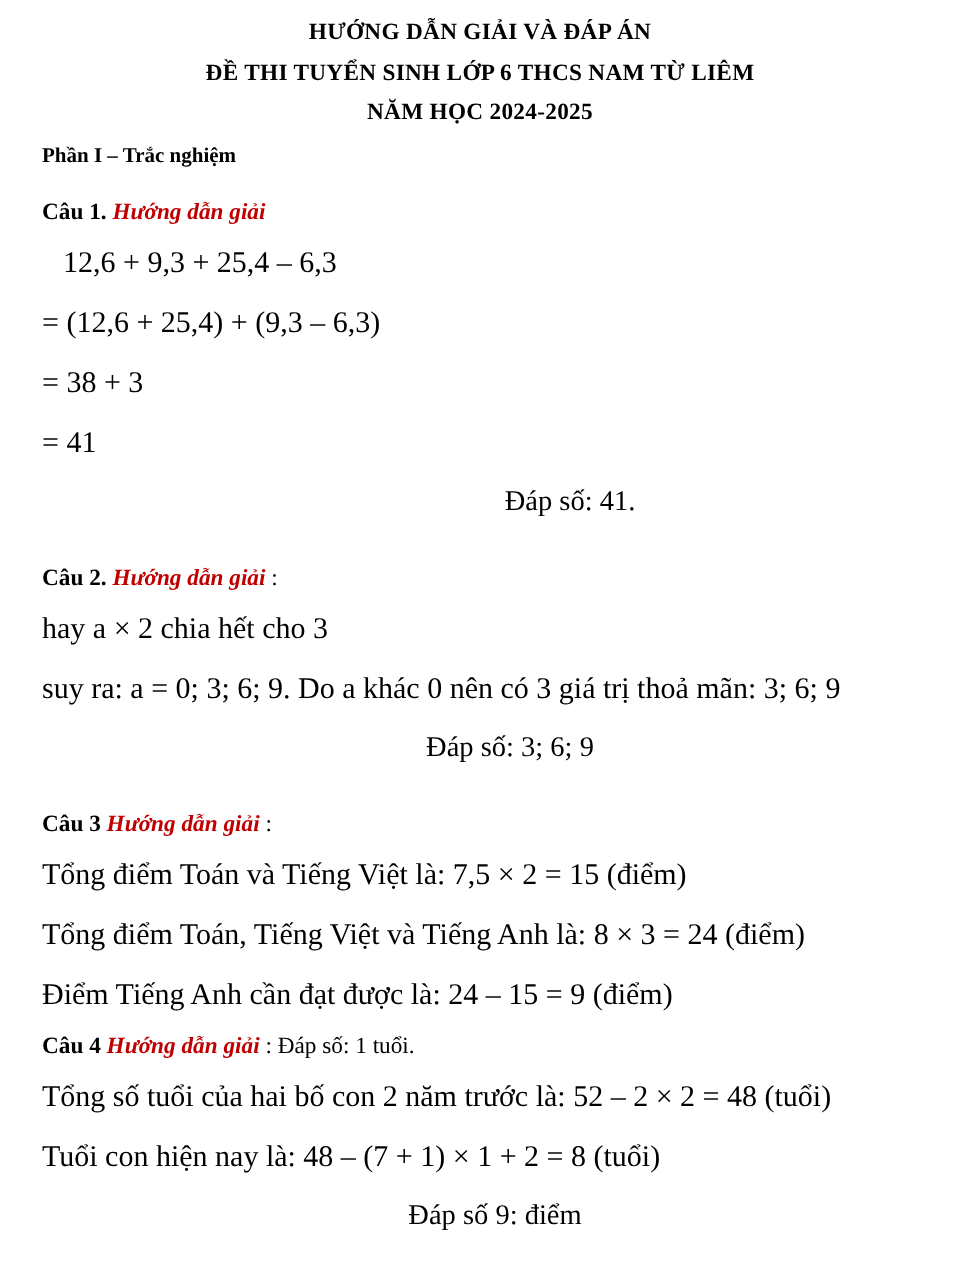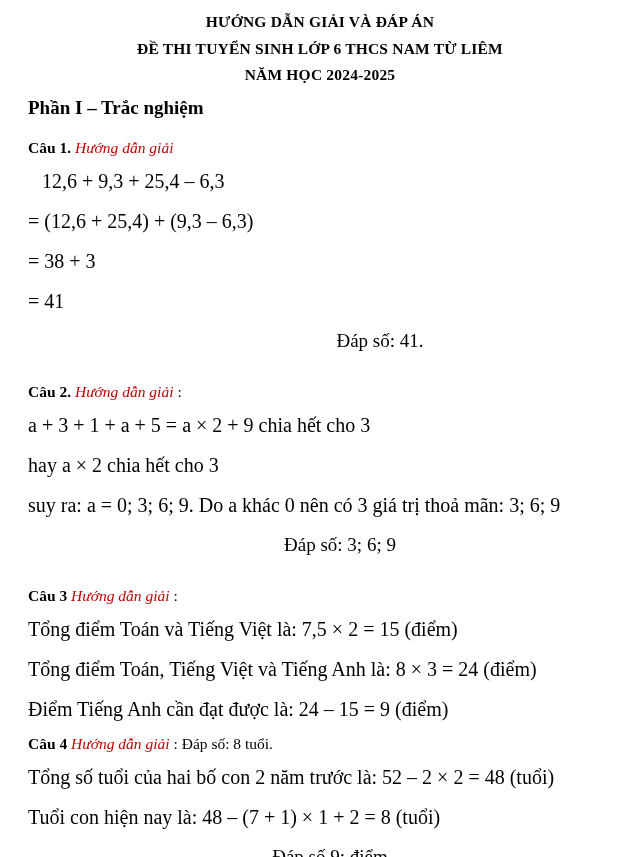--- a/index.html
+++ b/index.html
@@ -29,37 +29,37 @@
     font-size: 15.5px;
     letter-spacing: 0.2px;
     line-height: 1.0;
     margin: 0 0 11px 0;
   }
   .title-line.t1 { margin-top: 4px; }
   .title-line.t3 { margin-bottom: 14px; }
 
   .section-head {
     font-weight: bold;
-    font-size: 19px;
+    font-size: 14px;
     margin: 0 0 20px 0;
     padding-left: 2px;
   }
 
   .q-head {
     font-size: 15.5px;
     margin: 0 0 13px 0;
     padding-left: 2px;
   }
   .q-head .q-label {
     font-weight: bold;
   }
   .q-head .q-guide {
     color: #c00000;
     font-style: italic;
-    font-weight: normal;
+    font-weight: bold;
   }
   .q-head .q-rest {
     font-style: normal;
   }
 
   .line {
     font-size: 20px;
     margin: 0 0 17px 0;
     padding-left: 2px;
     white-space: pre;
@@ -117,40 +117,39 @@
   <div class="answer-line">Đáp số: 41.</div>
 
   <div class="gap-lg"></div>
 
   <div class="q-head">
     <span class="q-label">Câu 2.</span>
     <span> </span>
     <span class="q-guide">Hướng dẫn giải</span>
     <span class="q-rest">:</span>
   </div>
-  <div class="line">a + 3 + 1 + a + 5 = a × 2 + 9 chia hết cho 3</div>
   <div class="line">hay a × 2 chia hết cho 3</div>
   <div class="line">suy ra: a = 0; 3; 6; 9. Do a khác 0 nên có 3 giá trị thoả mãn: 3; 6; 9</div>
   <div class="answer-line shift-left">Đáp số: 3; 6; 9</div>
 
   <div class="gap-lg"></div>
 
   <div class="q-head">
     <span class="q-label">Câu 3</span>
     <span> </span>
     <span class="q-guide">Hướng dẫn giải</span>
     <span class="q-rest">:</span>
   </div>
   <div class="line">Tổng điểm Toán và Tiếng Việt là: 7,5 × 2 = 15 (điểm)</div>
   <div class="line">Tổng điểm Toán, Tiếng Việt và Tiếng Anh là: 8 × 3 = 24 (điểm)</div>
   <div class="line tight">Điểm Tiếng Anh cần đạt được là: 24 – 15 = 9 (điểm)</div>
 
   <div class="q-head q4-head">
     <span class="q-label">Câu 4</span>
     <span> </span>
     <span class="q-guide">Hướng dẫn giải</span>
-    <span class="q-rest">: Đáp số: 8 tuổi.</span>
+    <span class="q-rest">: Đáp số: 1 tuổi.</span>
   </div>
   <div class="line">Tổng số tuổi của hai bố con 2 năm trước là: 52 – 2 × 2 = 48 (tuổi)</div>
   <div class="line">Tuổi con hiện nay là: 48 – (7 + 1) × 1 + 2 = 8 (tuổi)</div>
   <div class="answer-line shift-none">Đáp số 9: điểm</div>
 
 </div>
 
 </body></html>

